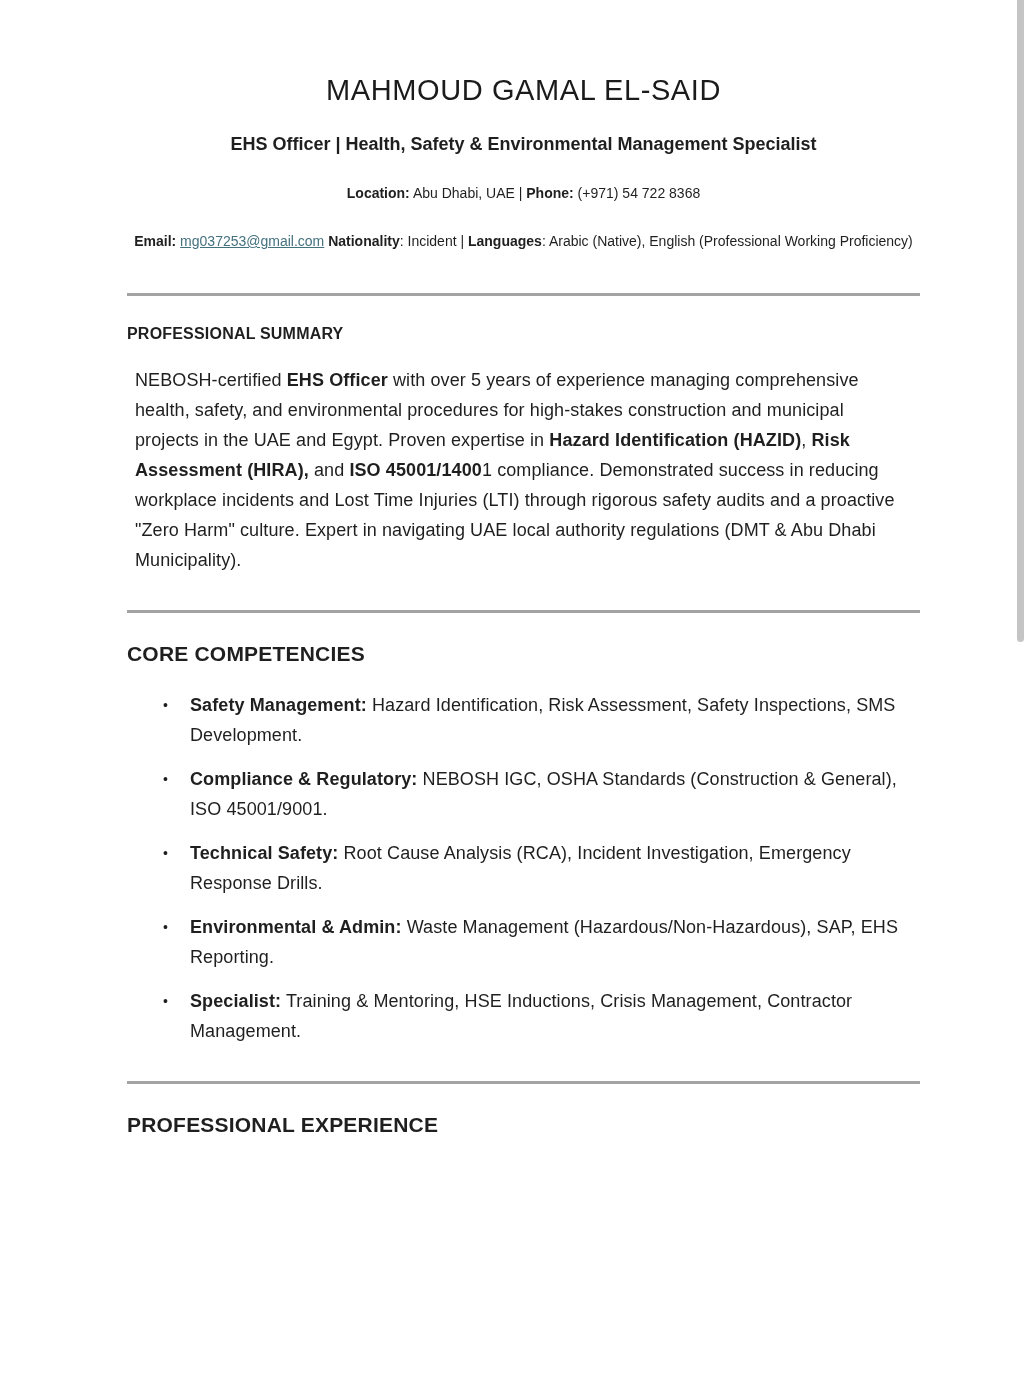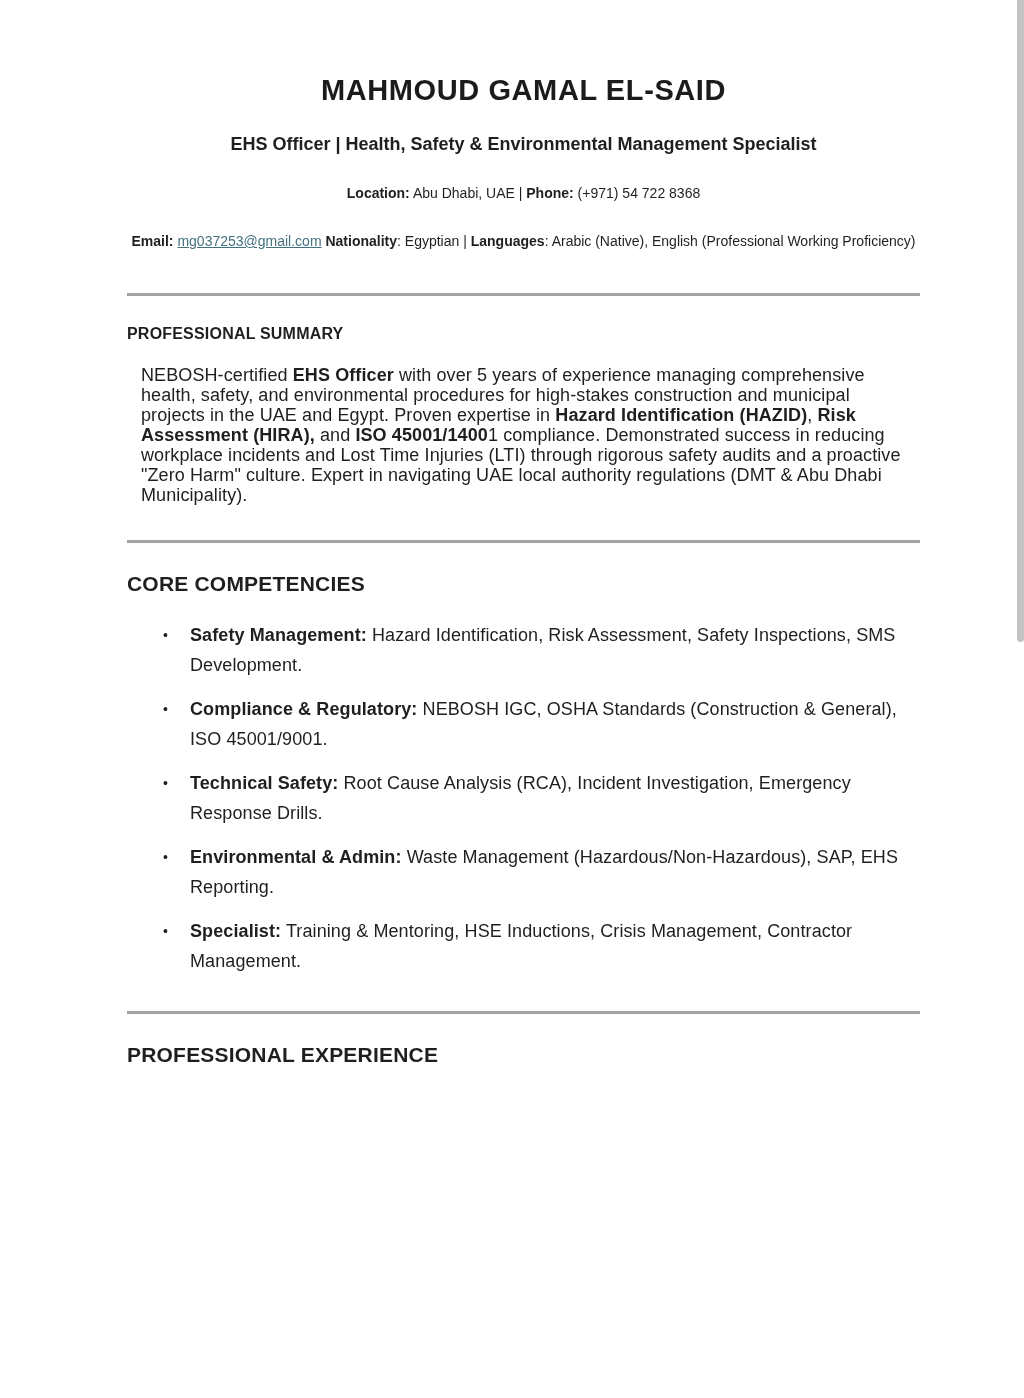--- a/index.html
+++ b/index.html
@@ -21,21 +21,21 @@
   }
   .page{
     padding:74px 104px 40px 127px;
   }
   .b{font-weight:bold;}
   .i{font-style:italic;}
   .link{color:var(--link);text-decoration:underline;cursor:pointer;}
   h1.name{
     margin:0;
     font-size:29px;
-    font-weight:bold;
+    font-weight:normal;
     text-align:center;
     letter-spacing:0.6px;
     color:#1b1b1b;
   }
   p.subtitle{
     margin:27px 0 0;
     font-size:18px;
     font-weight:bold;
     text-align:center;
   }
@@ -53,23 +53,23 @@
     height:0;
   }
   h2.sec{
     margin:29px 0 0;
     font-weight:bold;
     letter-spacing:0.2px;
   }
   h2.sec.small{font-size:16px;}
   h2.sec.big{font-size:21px;}
   p.body{
-    margin:22px 14px 0;
+    margin:22px 8px 0;
     font-size:18px;
-    line-height:20px;
+    line-height:30px;
     letter-spacing:0.1px;
   }
   ul.comp{
     list-style:none;
     margin:24px 0 0;
     padding:0 0 0 36px;
   }
   ul.comp li{
     display:flex;
     margin:0 0 14px;
@@ -97,21 +97,21 @@
 </style>
 </head>
 <body>
 
 <div class="page">
 
   <header>
     <h1 class="name">MAHMOUD GAMAL EL-SAID</h1>
     <p class="subtitle">EHS Officer | Health, Safety &amp; Environmental Management Specialist</p>
     <p class="contact"><span class="b">Location:</span><span> Abu Dhabi, UAE | </span><span class="b">Phone:</span><span> (+971) 54 722 8368</span></p>
-    <p class="contact second"><span class="b">Email:</span><span> </span><a href="#" class="link">mg037253@gmail.com</a><span> </span><span class="b">Nationality</span><span>: Egyptian | </span><span class="b">Languages</span><span>: Arabic (Native), English (Professional Working Proficiency)</span></p>
+    <p class="contact second"><span class="b">Email:</span><span> </span><a href="#" class="link">mg037253@gmail.com</a><span> </span><span class="b">Nationality</span><span>: Incident | </span><span class="b">Languages</span><span>: Arabic (Native), English (Professional Working Proficiency)</span></p>
   </header>
 
   <hr class="divider">
 
   <section>
     <h2 class="sec small">PROFESSIONAL SUMMARY</h2>
     <p class="body"><span>NEBOSH-certified </span><span class="b">EHS Officer</span><span> with over 5 years of experience managing comprehensive health, safety, and environmental procedures for high-stakes construction and municipal projects in the UAE and Egypt. Proven expertise in </span><span class="b">Hazard Identification (HAZID)</span><span>, </span><span class="b">Risk Assessment (HIRA),</span><span> and </span><span class="b">ISO 45001/1400</span><span>1 compliance. Demonstrated success in reducing workplace incidents and Lost Time Injuries (LTI) through rigorous safety audits and a proactive "Zero Harm" culture. Expert in navigating UAE local authority regulations (DMT &amp; Abu Dhabi Municipality).</span></p>
   </section>
 
   <hr class="divider">

